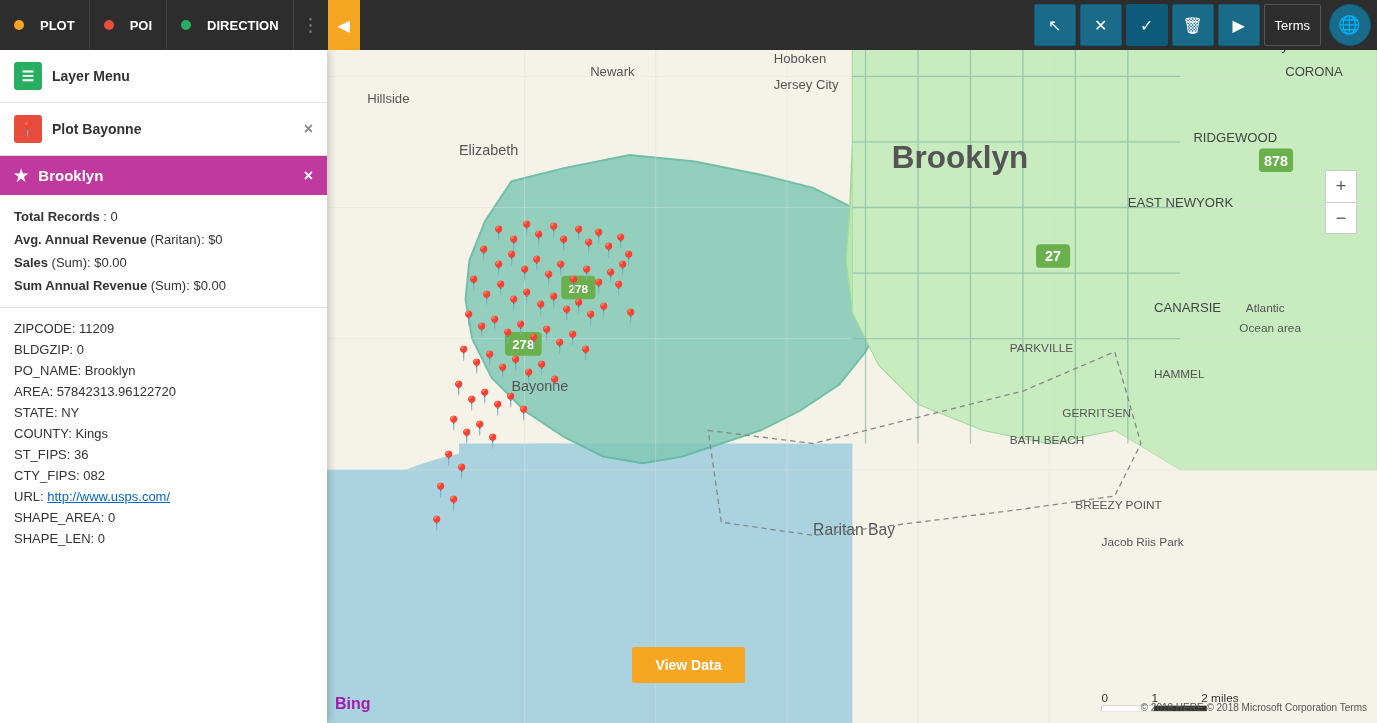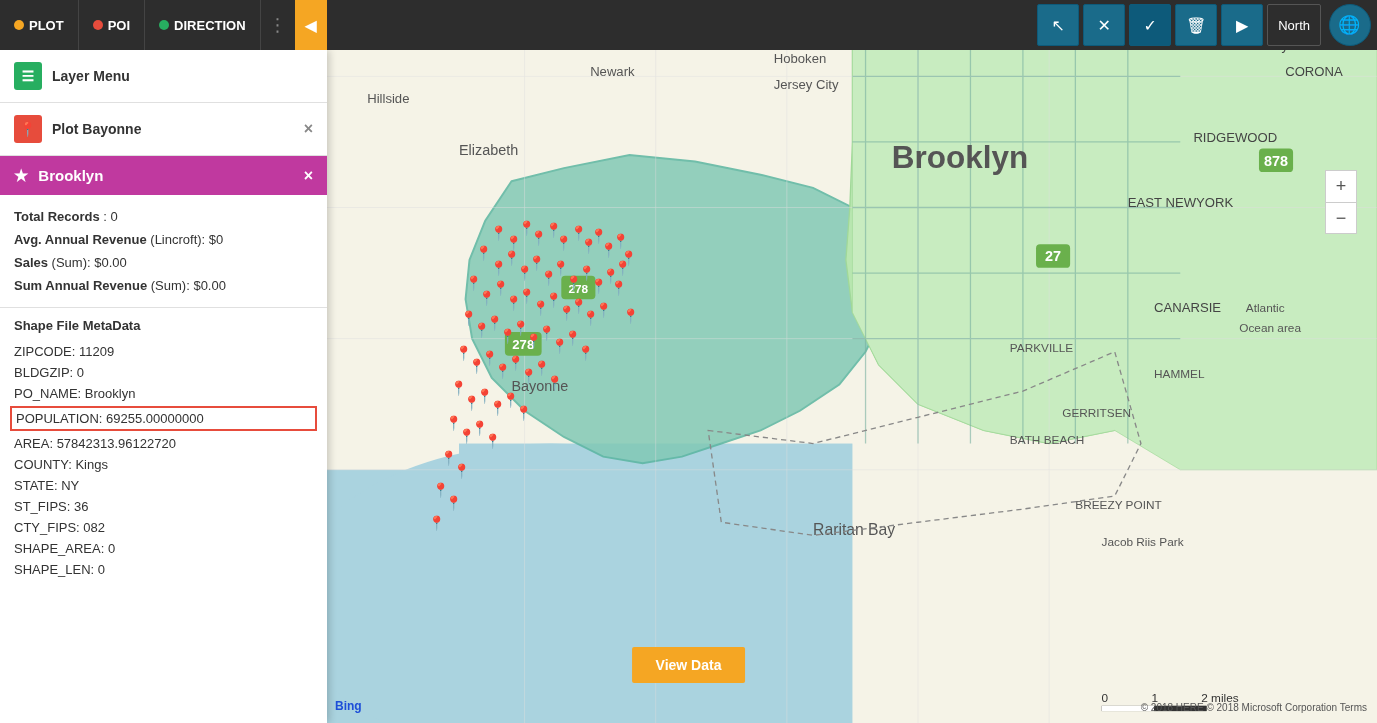--- a/index.html
+++ b/index.html
@@ -11,21 +11,21 @@
       top: 0; left: 0; right: 0;
       height: 50px;
       background: #2d2d2d;
       display: flex;
       align-items: center;
       z-index: 100;
     }
     .toolbar-btn {
       display: flex;
       align-items: center;
-      gap: 5px;
+      gap: 16px;
       padding: 0 14px;
       height: 100%;
       color: white;
       font-size: 13px;
       font-weight: bold;
       cursor: pointer;
       border-right: 1px solid #444;
     }
     .toolbar-btn .dot {
       width: 10px; height: 10px; border-radius: 50%;
@@ -224,22 +224,22 @@
       z-index: 60;
       border-radius: 2px;
     }
 
     
     .bing-logo {
       position: absolute;
       bottom: 10px;
       left: 335px;
       z-index: 60;
-      font-size: 12px;
-      color: #1d4ed8;
+      font-size: 16px;
+      color: #a21caf;
       font-weight: bold;
     }
 
     
     .copyright {
       position: absolute;
       bottom: 10px;
       right: 10px;
       z-index: 60;
       font-size: 10px;
@@ -278,21 +278,21 @@
   <div class="toolbar-separator">⋮</div>
   <div class="toolbar-arrow-left">◀</div>
 
   <div class="right-toolbar">
     <div class="rt-btn">↖</div>
     <div class="rt-btn">✕</div>
     <div class="rt-btn active">✓</div>
     <div class="rt-btn">🗑</div>
     <div class="rt-btn">▶</div>
     <div class="rt-road-btn">
-      <span>North</span>
+      <span>Terms</span>
     </div>
     <div class="globe-btn">🌐</div>
   </div>
 </div>
 
 <div id="map-container">
   <svg id="map-svg" viewBox="0 0 1050 673" preserveAspectRatio="xMidYMid slice" xmlns="http://www.w3.org/2000/svg">
 
     <rect width="1050" height="673" fill="#aad3df"></rect>
 
@@ -500,44 +500,43 @@
     <span class="brooklyn-close">×</span>
   </div>
 
   <div class="stats-section">
     <div class="stat-row">
       <strong>Total Records</strong>
       : <span>0</span>
     </div>
     <div class="stat-row">
       <strong>Avg. Annual Revenue</strong>
-      <span>(Lincroft):</span>
+      <span>(Raritan):</span>
       <span>$0</span>
     </div>
     <div class="stat-row">
       <strong>Sales</strong>
       <span>(Sum):</span>
       <span>$0.00</span>
     </div>
     <div class="stat-row">
       <strong>Sum Annual Revenue</strong>
       <span>(Sum):</span>
       <span>$0.00</span>
     </div>
   </div>
 
   <div class="shape-section">
-    <div class="shape-title">Shape File MetaData</div>
     <div id="shape-fields">
         <div class="shape-row"><strong>ZIPCODE: </strong><span>11209</span></div>
         <div class="shape-row"><strong>BLDGZIP: </strong><span>0</span></div>
         <div class="shape-row"><strong>PO_NAME: </strong><span>Brooklyn</span></div>
-        <div class="shape-row highlighted"><strong>POPULATION: </strong><span>69255.00000000</span></div>
         <div class="shape-row"><strong>AREA: </strong><span>57842313.96122720</span></div>
+        <div class="shape-row"><strong>STATE: </strong><span>NY</span></div>
         <div class="shape-row"><strong>COUNTY: </strong><span>Kings</span></div>
-        <div class="shape-row"><strong>STATE: </strong><span>NY</span></div>
         <div class="shape-row"><strong>ST_FIPS: </strong><span>36</span></div>
         <div class="shape-row"><strong>CTY_FIPS: </strong><span>082</span></div>
+        <div class="shape-row"><strong>URL: </strong><a class="url-link" href="#">http://www.usps.com/</a></div>
         <div class="shape-row"><strong>SHAPE_AREA: </strong><span>0</span></div>
         <div class="shape-row"><strong>SHAPE_LEN: </strong><span>0</span></div>
       </div>
   </div>
 </div>
 
 </body></html>

